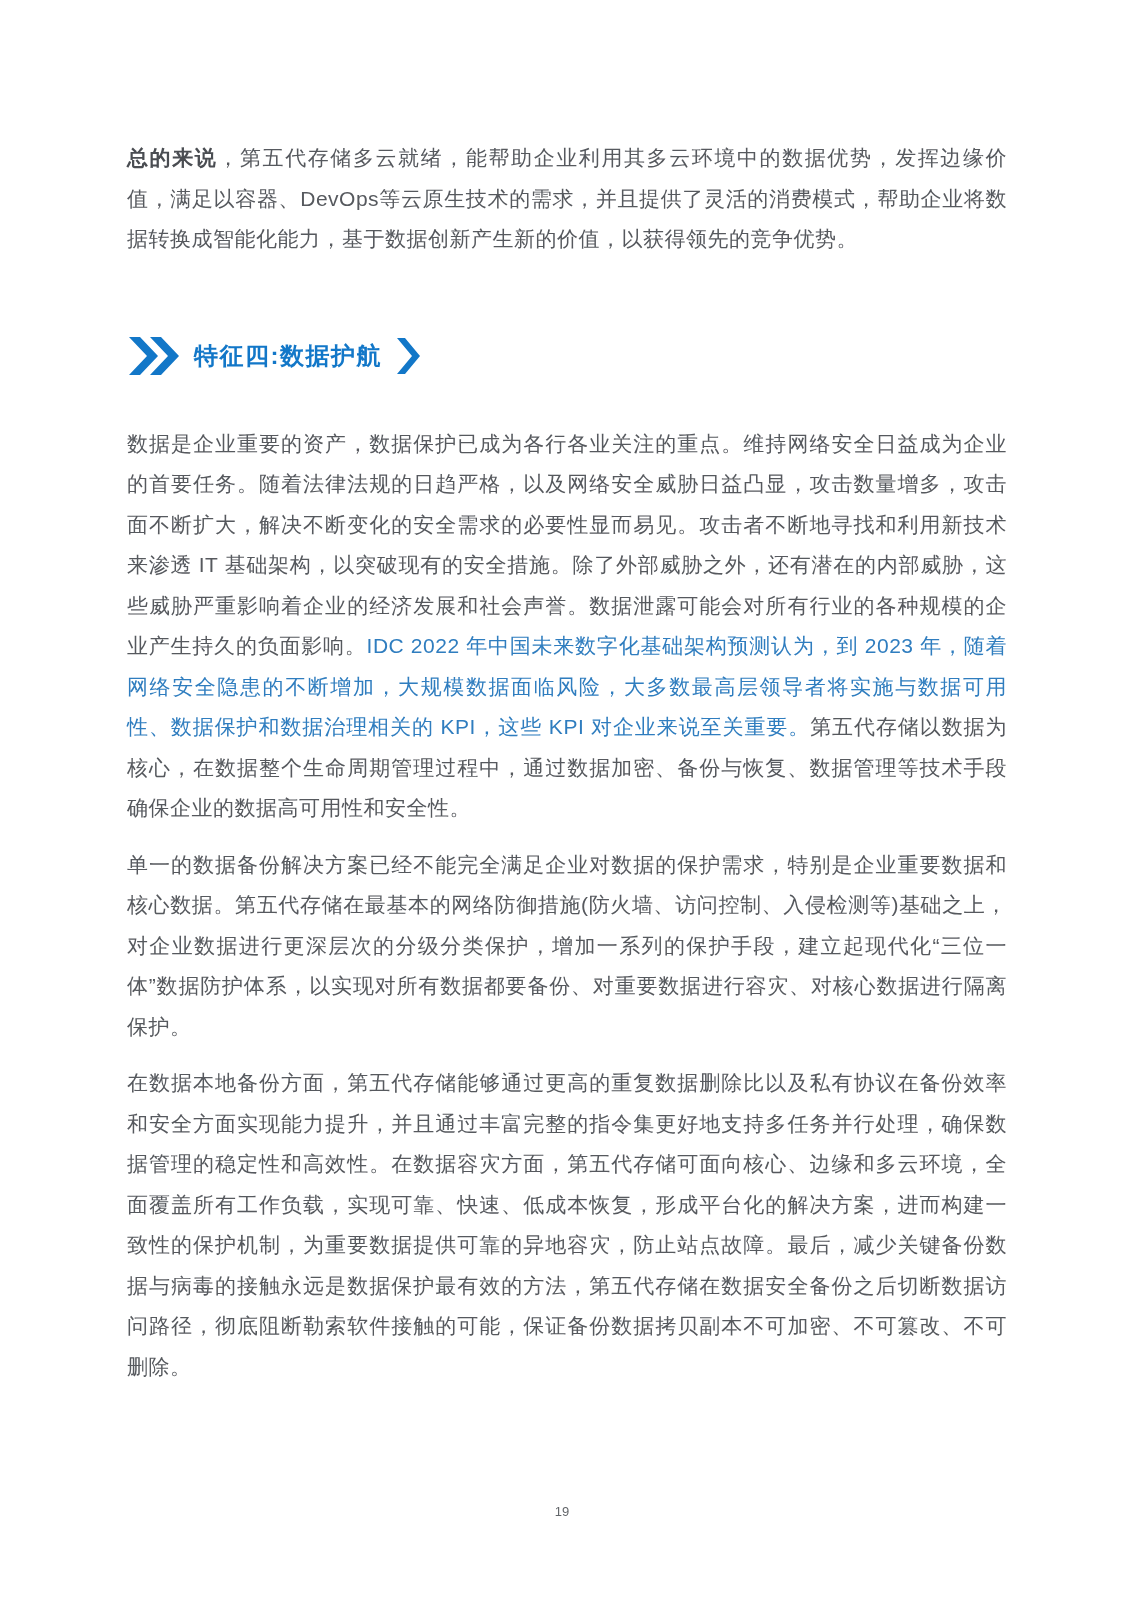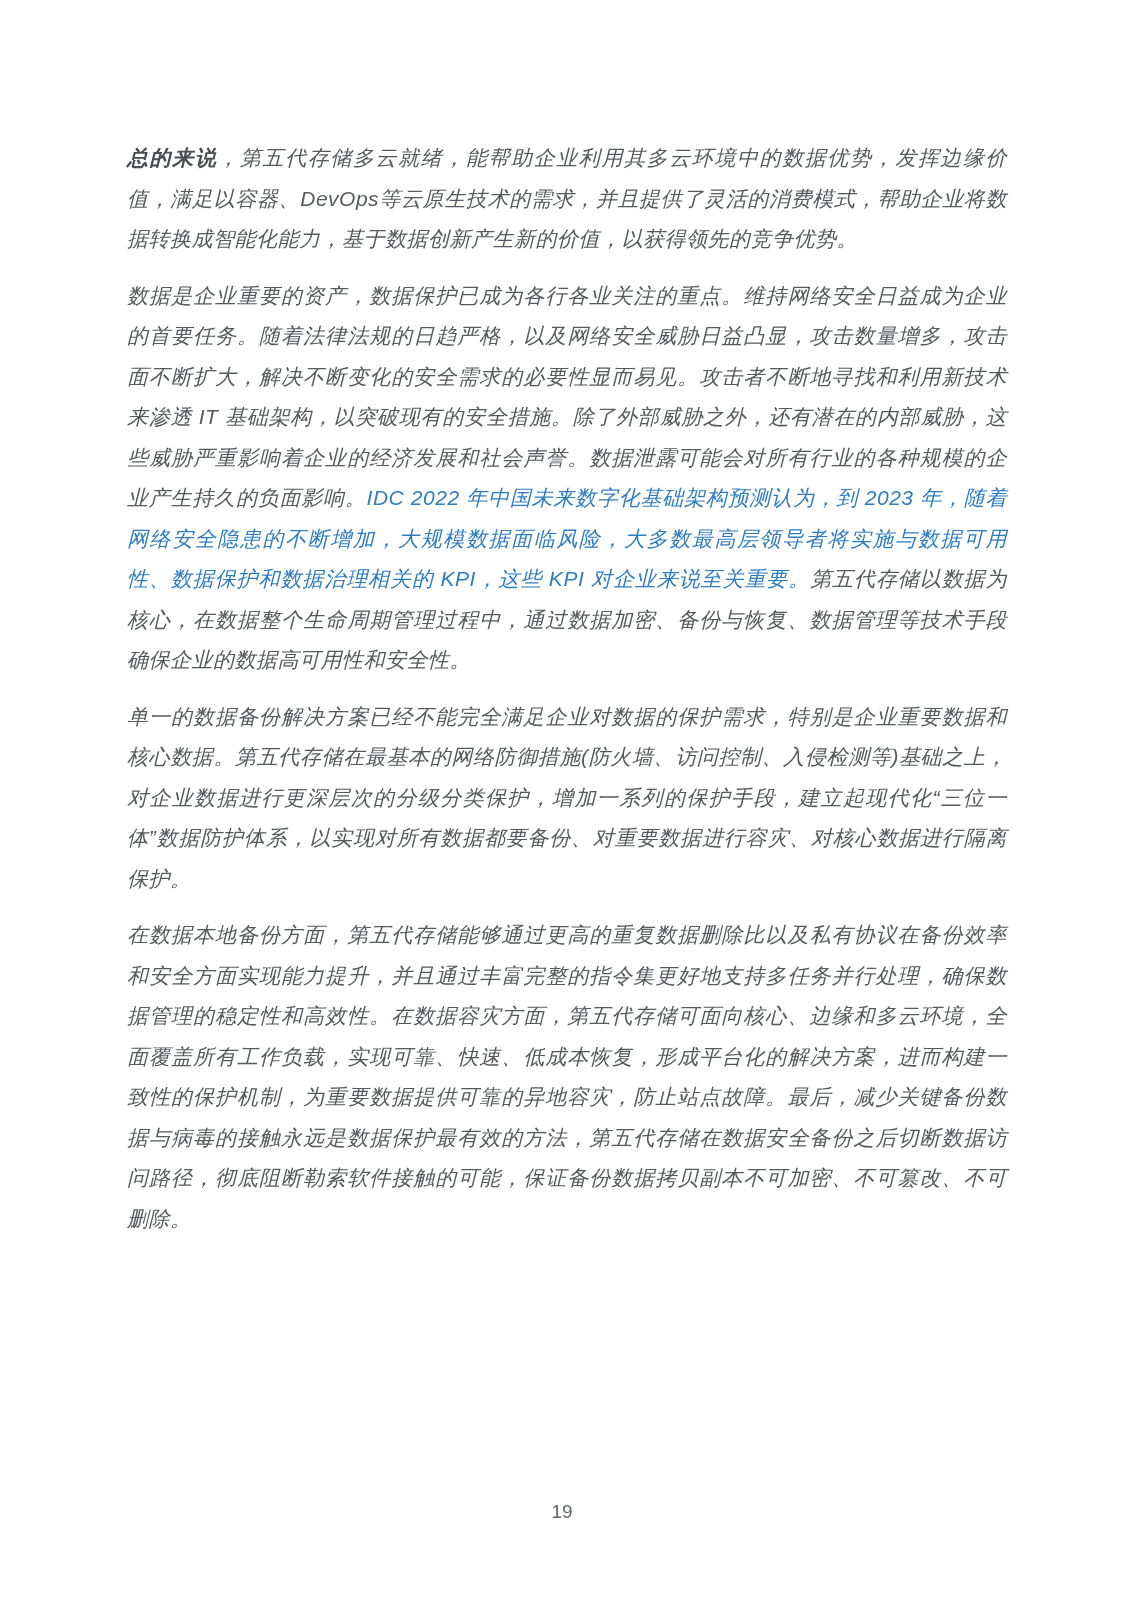--- a/index.html
+++ b/index.html
@@ -14,21 +14,20 @@
     line-height: 40.5px;
     color: var(--body-text, #56595e);
     letter-spacing: 0.5px;
   }
   .content {
     padding: 138px 124px 0 127px;
   }
   p.para {
     margin: 0;
     text-align: justify;
-    font-style: italic;
   }
   p.para + p.para { margin-top: 16px; }
   .lead { font-weight: 700; color: #4a4d52; }
   .highlight { color: var(--link-blue, #2f7dbf); }
   .heading-row {
     display: flex;
     align-items: center;
     gap: 15px;
     margin: 76px 0 48px 2px;
   }
@@ -39,32 +38,42 @@
     letter-spacing: 1.5px;
     line-height: 40px;
   }
   .chev { display: block; }
   .footer {
     position: absolute;
     left: 0;
     right: 7px;
     top: 1492px;
     text-align: center;
-    font-size: 19px;
+    font-size: 13px;
     letter-spacing: 0;
     color: var(--page-number, #63666a);
   }
 </style>
 </head>
 <body>
 
 <div class="content">
 
   <p class="para"><strong class="lead">总的来说</strong><span>，第五代存储多云就绪，能帮助企业利用其多云环境中的数据优势，发挥边缘价值，满足以容器、DevOps等云原生技术的需求，并且提供了灵活的消费模式，帮助企业将数据转换成智能化能力，基于数据创新产生新的价值，以获得领先的竞争优势。</span></p>
 
+  <div class="heading-row">
+    <svg class="chev" width="50" height="38" viewBox="0 0 50 38">
+      <polygon points="0,0 11,0 29,19 11,38 0,38 18,19" fill="#1277c8"></polygon>
+      <polygon points="21,0 32,0 50,19 32,38 21,38 39,19" fill="#1277c8"></polygon>
+    </svg>
+    <span class="heading-title">特征四:数据护航</span>
+    <svg class="chev" width="23" height="36" viewBox="0 0 23 36">
+      <polygon points="0,0 8,0 23,18 8,36 0,36 15,18" fill="#1277c8"></polygon>
+    </svg>
+  </div>
 
   <p class="para"><span>数据是企业重要的资产，数据保护已成为各行各业关注的重点。维持网络安全日益成为企业的首要任务。随着法律法规的日趋严格，以及网络安全威胁日益凸显，攻击数量增多，攻击面不断扩大，解决不断变化的安全需求的必要性显而易见。攻击者不断地寻找和利用新技术来渗透 IT 基础架构，以突破现有的安全措施。除了外部威胁之外，还有潜在的内部威胁，这些威胁严重影响着企业的经济发展和社会声誉。数据泄露可能会对所有行业的各种规模的企业产生持久的负面影响。</span><span class="highlight">IDC 2022 年中国未来数字化基础架构预测认为，到 2023 年，随着网络安全隐患的不断增加，大规模数据面临风险，大多数最高层领导者将实施与数据可用性、数据保护和数据治理相关的 KPI，这些 KPI 对企业来说至关重要。</span><span>第五代存储以数据为核心，在数据整个生命周期管理过程中，通过数据加密、备份与恢复、数据管理等技术手段确保企业的数据高可用性和安全性。</span></p>
 
   <p class="para">单一的数据备份解决方案已经不能完全满足企业对数据的保护需求，特别是企业重要数据和核心数据。第五代存储在最基本的网络防御措施(防火墙、访问控制、入侵检测等)基础之上，对企业数据进行更深层次的分级分类保护，增加一系列的保护手段，建立起现代化“三位一体”数据防护体系，以实现对所有数据都要备份、对重要数据进行容灾、对核心数据进行隔离保护。</p>
 
 
   <p class="para">在数据本地备份方面，第五代存储能够通过更高的重复数据删除比以及私有协议在备份效率和安全方面实现能力提升，并且通过丰富完整的指令集更好地支持多任务并行处理，确保数据管理的稳定性和高效性。在数据容灾方面，第五代存储可面向核心、边缘和多云环境，全面覆盖所有工作负载，实现可靠、快速、低成本恢复，形成平台化的解决方案，进而构建一致性的保护机制，为重要数据提供可靠的异地容灾，防止站点故障。最后，减少关键备份数据与病毒的接触永远是数据保护最有效的方法，第五代存储在数据安全备份之后切断数据访问路径，彻底阻断勒索软件接触的可能，保证备份数据拷贝副本不可加密、不可篡改、不可删除。</p>
 
 </div>
 

